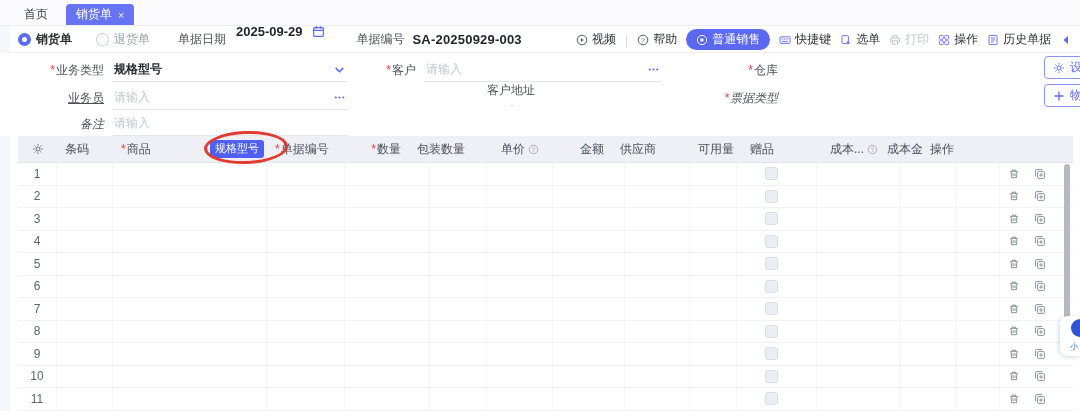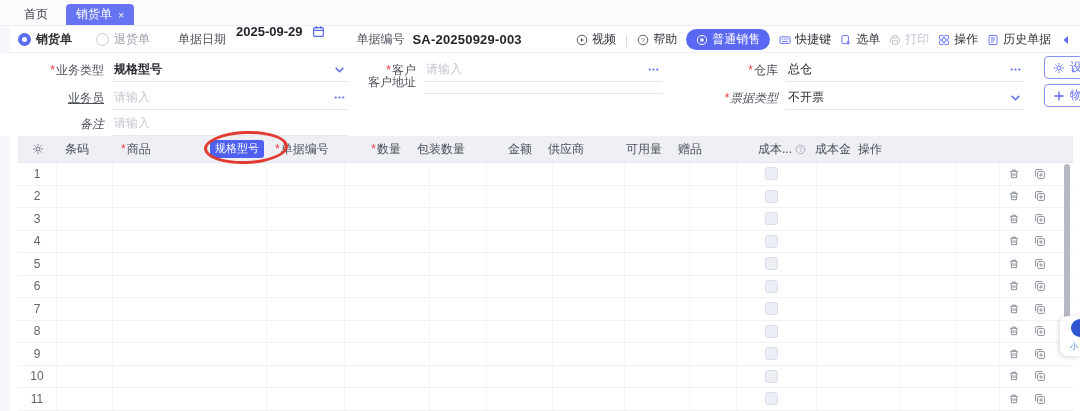--- a/index.html
+++ b/index.html
@@ -226,63 +226,45 @@
               <circle cx="2.5" cy="6" r="1" fill="currentColor"></circle>
               <circle cx="6" cy="6" r="1" fill="currentColor"></circle>
               <circle cx="9.5" cy="6" r="1" fill="currentColor"></circle>
             </svg>
           </span>
       </div>
     </div>
 
     <div class="fgroup" style="left:724px;top:5px;width:300px;">
       <span class="flabel" style="width:62px;"><span class="req">*</span><span>仓库</span></span>
-      <div class="fctrl">
-        <span class="fval" style="font-weight:500;">总仓</span>
-        <span class="fsuffix">
-            <svg width="13" height="13" viewBox="0 0 12 12">
-              <circle cx="2.5" cy="6" r="1" fill="currentColor"></circle>
-              <circle cx="6" cy="6" r="1" fill="currentColor"></circle>
-              <circle cx="9.5" cy="6" r="1" fill="currentColor"></circle>
-            </svg>
-          </span>
-      </div>
     </div>
 
     <div class="fgroup" style="left:28px;top:33px;width:320px;">
       <span class="flabel" style="width:84px;text-decoration:underline;"><span>业务员</span></span>
       <div class="fctrl">
         <span class="fph">请输入</span>
         <span class="fsuffix">
             <svg width="13" height="13" viewBox="0 0 12 12">
               <circle cx="2.5" cy="6" r="1" fill="currentColor"></circle>
               <circle cx="6" cy="6" r="1" fill="currentColor"></circle>
               <circle cx="9.5" cy="6" r="1" fill="currentColor"></circle>
             </svg>
           </span>
       </div>
     </div>
 
-    <div class="fgroup" style="left:362px;top:17px;width:300px;">
+    <div class="fgroup" style="left:362px;top:29px;width:300px;flex-direction:column;">
       <span class="flabel" style="width:62px;"><span>客户地址</span></span>
       <div class="fctrl">
         <span class="fval"></span>
       </div>
     </div>
 
     <div class="fgroup" style="left:724px;top:33px;width:300px;">
       <span class="flabel" style="width:62px;font-style:italic;"><span class="req">*</span><span>票据类型</span></span>
-      <div class="fctrl">
-        <span class="fval" style="font-weight:500;">不开票</span>
-        <span class="fsuffix">
-            <svg width="13" height="13" viewBox="0 0 12 12" fill="none" stroke="currentColor" stroke-width="1.4">
-              <path d="M2.5 4.5L6 8l3.5-3.5"></path>
-            </svg>
-          </span>
-      </div>
     </div>
 
     <div class="fgroup" style="left:28px;top:59px;width:320px;">
       <span class="flabel" style="width:84px;font-style:italic;"><span>备注</span></span>
       <div class="fctrl">
         <span class="fph">请输入</span>
       </div>
     </div>
 
     <div class="side-btn" style="top:3px;">
@@ -326,20 +308,29 @@
           <span class="req">*</span>
           <span class="hlabel">单据编号</span>
         </div>
         <div class="th tr-r" style="width: 57px;">
           <span class="req">*</span>
           <span class="hlabel">数量</span>
         </div>
         <div class="th" style="width: 66px;">
           <span class="hlabel">包装数量</span>
         </div>
+        <div class="th tr-r" style="width: 72px;">
+          <span class="hlabel">单价</span>
+          <span class="hicon info">
+            <svg width="11" height="11" viewBox="0 0 12 12" fill="none">
+              <circle cx="6" cy="6" r="4.6" stroke="currentColor"></circle>
+              <text x="6" y="8.6" font-size="7" text-anchor="middle" fill="currentColor">?</text>
+            </svg>
+          </span>
+        </div>
         <div class="th tr-r" style="width: 65px;">
           <span class="hlabel">金额</span>
         </div>
         <div class="th" style="width: 47px;">
           <span class="hlabel">供应商</span>
         </div>
         <div class="th tr-r" style="width: 83px;">
           <span class="hlabel">可用量</span>
         </div>
         <div class="th" style="width: 80px;">

